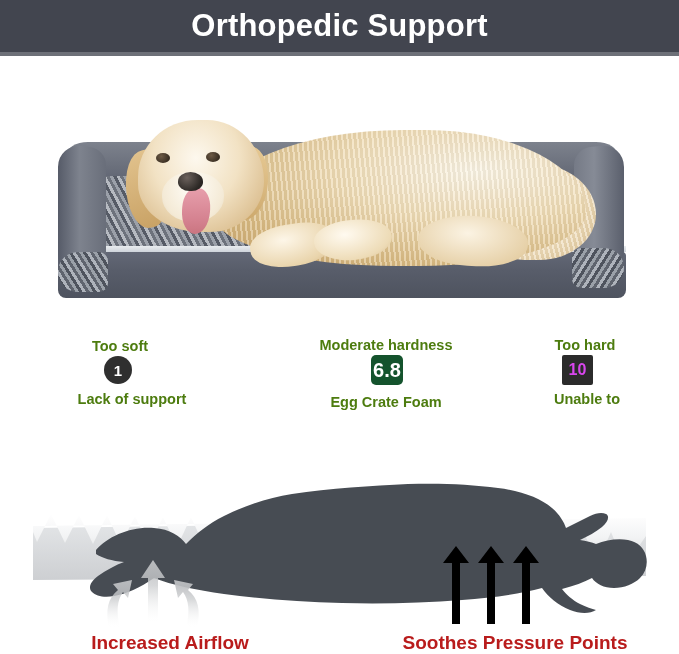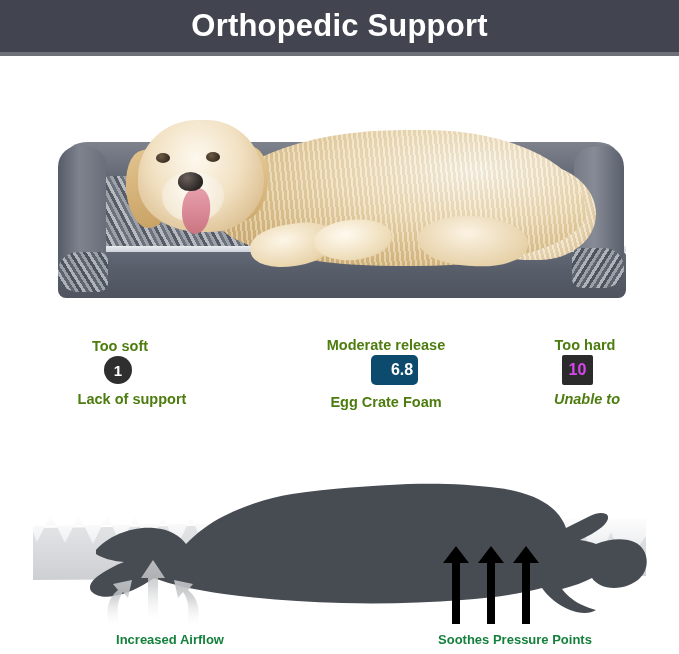--- a/index.html
+++ b/index.html
@@ -101,36 +101,36 @@
   .scale{position:absolute;left:0;top:326px;width:679px;height:100px;}
   .lbl{position:absolute;text-align:center;font-weight:bold;color:#4d7c0f;}
   .lbl-top{font-size:14.5px;}
   .lbl-bot{font-size:14.5px;line-height:17px;}
 
   .soft-top{left:50px;top:338px;width:140px;}
   .soft-bot{left:42px;top:391px;width:180px;}
   .mod-top{left:276px;top:337px;width:220px;}
   .mod-bot{left:276px;top:394px;width:220px;}
   .hard-top{left:500px;top:337px;width:170px;}
-  .hard-bot{left:498px;top:391px;width:178px;font-style:italic;}
+  .hard-bot{left:498px;top:391px;width:178px;}
 
   .badge-1{position:absolute;left:104px;top:356px;width:28px;height:28px;border-radius:50%;
       background:#2f2f2f;color:#fff;font-size:15px;font-weight:bold;
       display:flex;align-items:center;justify-content:center;}
   .badge-68{position:absolute;left:371px;top:355px;width:32px;height:30px;border-radius:5px;
-      background:#0c4a6e;color:#fff;font-size:16px;font-weight:bold;
-      display:flex;align-items:center;justify-content:center;padding-left:15px;}
+      background:#14532d;color:#fff;font-size:20px;font-weight:bold;
+      display:flex;align-items:center;justify-content:center;}
   .badge-10{position:absolute;left:562px;top:355px;width:31px;height:30px;border-radius:2px;
       background:#2b2b2b;color:#d946ef;font-size:16px;font-weight:bold;
       display:flex;align-items:center;justify-content:center;}
 
   
   .foam{position:absolute;left:0;top:428px;width:679px;height:226px;}
   .foam-svg{position:absolute;left:0;top:0;}
-  .foam-lbl{position:absolute;font-weight:bold;font-size:13px;color:#15803d;text-align:center;}
+  .foam-lbl{position:absolute;font-weight:bold;font-size:19px;color:#b91c1c;text-align:center;}
   .airflow-lbl{left:10px;top:632px;width:320px;}
   .pressure-lbl{left:355px;top:632px;width:320px;}
 </style>
 </head>
 <body>
 
 <div class="header"></div>
 <div class="header-rule"></div>
 <div class="header-title">Orthopedic Support</div>
 
@@ -161,21 +161,21 @@
 </div>
 
 <div class="scale">
   
 </div>
 
 <div class="lbl lbl-top soft-top">Too soft</div>
 <div class="badge-1">1</div>
 <div class="lbl lbl-bot soft-bot">Lack of support</div>
 
-<div class="lbl lbl-top mod-top">Moderate release</div>
+<div class="lbl lbl-top mod-top">Moderate hardness</div>
 <div class="badge-68">6.8</div>
 <div class="lbl lbl-bot mod-bot">Egg Crate Foam</div>
 
 <div class="lbl lbl-top hard-top">Too hard</div>
 <div class="badge-10">10</div>
 <div class="lbl lbl-bot hard-bot">
   <div>Unable to</div>
 </div>
 
 <div class="foam">

